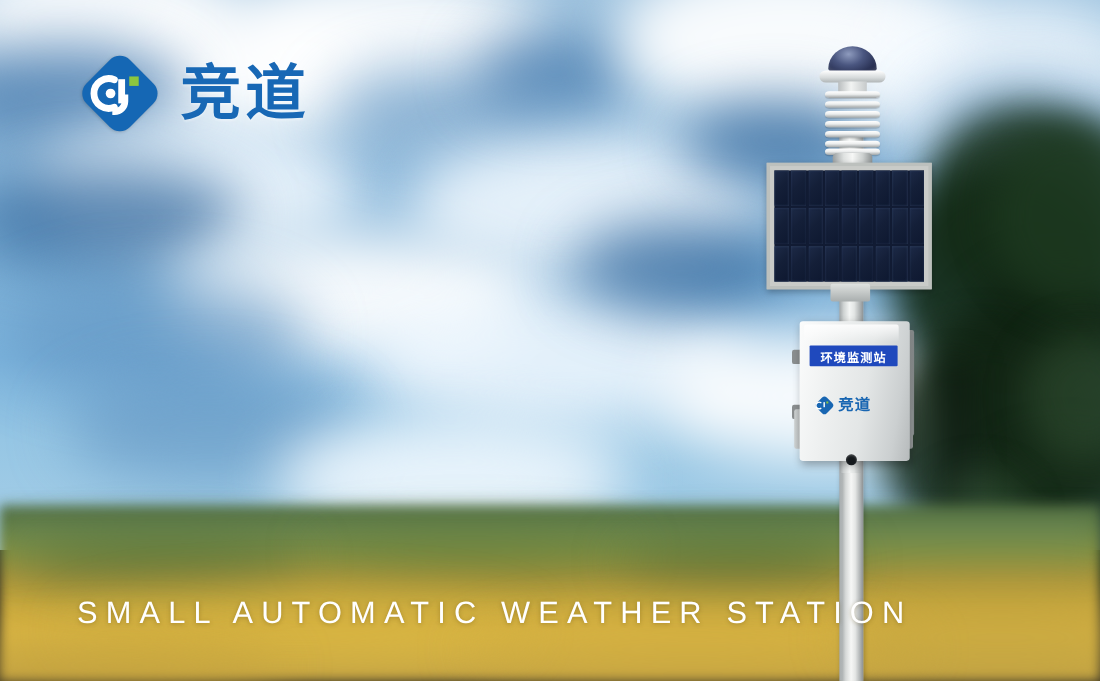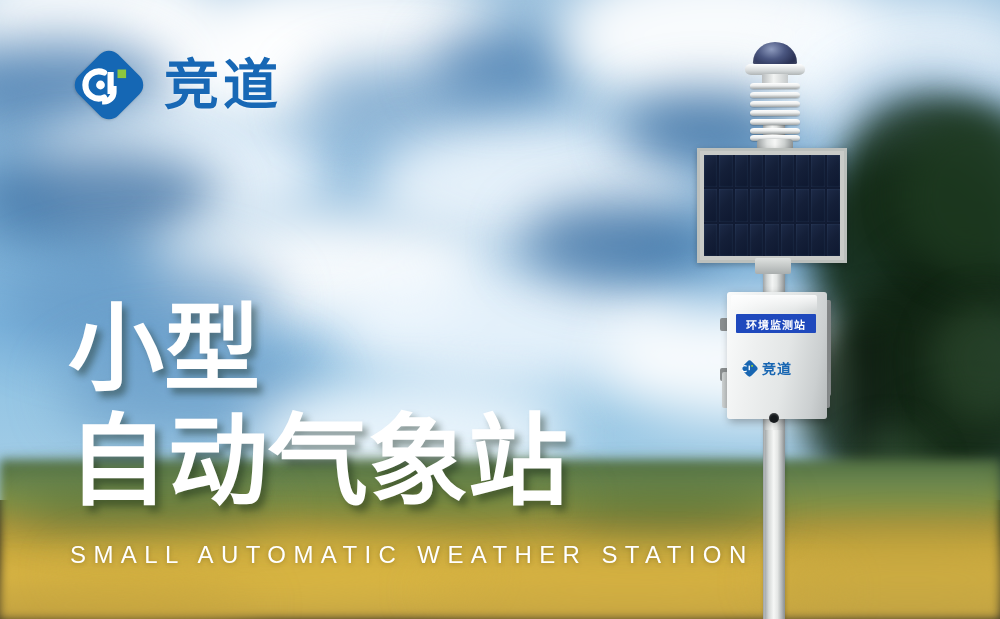--- a/index.html
+++ b/index.html
@@ -136,21 +136,21 @@
     line-height: 1.08;
     text-shadow: 5px 6px 7px rgba(20,35,20,0.42);
   }
   .headline .l1 { font-size: 96px; display: block; letter-spacing: 0px; }
   .headline .l2 { font-size: 100px; display: block; letter-spacing: 0px; margin-top: 6px;}
 
   .subtitle {
     position: absolute;
     left: 70px; top: 541px;
     font-family: "Liberation Sans", "DejaVu Sans", sans-serif;
-    font-size: 24px;
+    font-size: 28px;
     font-weight: 300;
     color: #ffffff;
     letter-spacing: 7.4px;
     white-space: nowrap;
     text-shadow: 0 1px 4px rgba(90,70,10,0.35);
     text-align: right;
   }
 
   
   .device { position: absolute; left: 0; top: 0; width: 1000px; height: 619px; }
@@ -484,20 +484,16 @@
         <rect x="37.5" y="26" width="6.2" height="22" fill="#ffffff"></rect>
 
         <path d="M43.6 40 v6 a9.5 9.5 0 0 1 -9.5 9.5 h-2" fill="none" stroke="#ffffff" stroke-width="6.0" stroke-linecap="butt"></path>
 
         <rect x="47.5" y="23.5" width="8.6" height="8.6" fill="#8cc63f"></rect>
       </svg>
     </div>
     <div class="logo-text">竞道</div>
   </div>
 
-  <div class="headline">
-    <span class="l1">小型</span>
-    <span class="l2">自动气象站</span>
-  </div>
 
   <div class="subtitle">SMALL AUTOMATIC WEATHER STATION</div>
 
 </div>
 
 </body></html>

